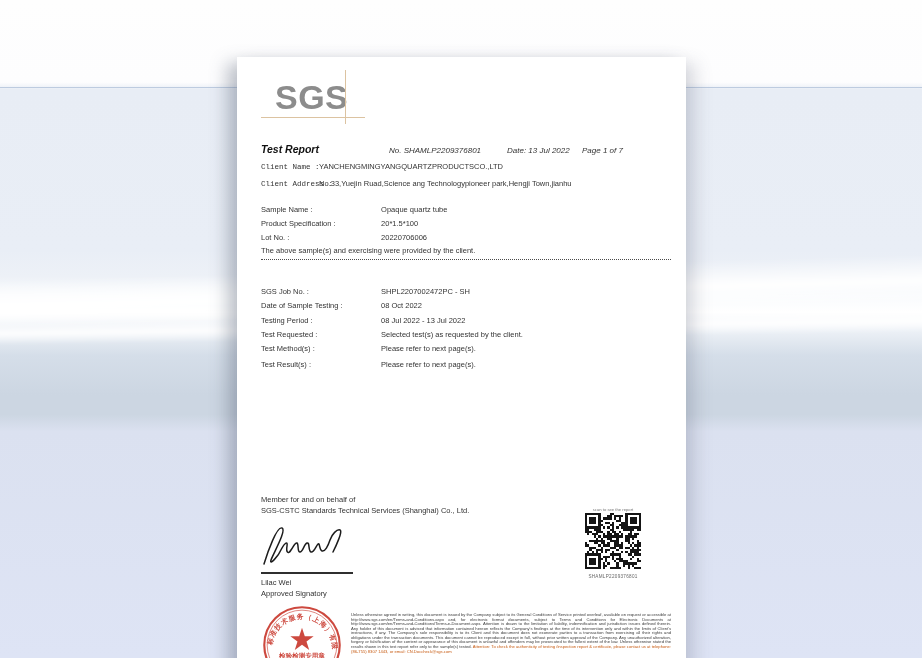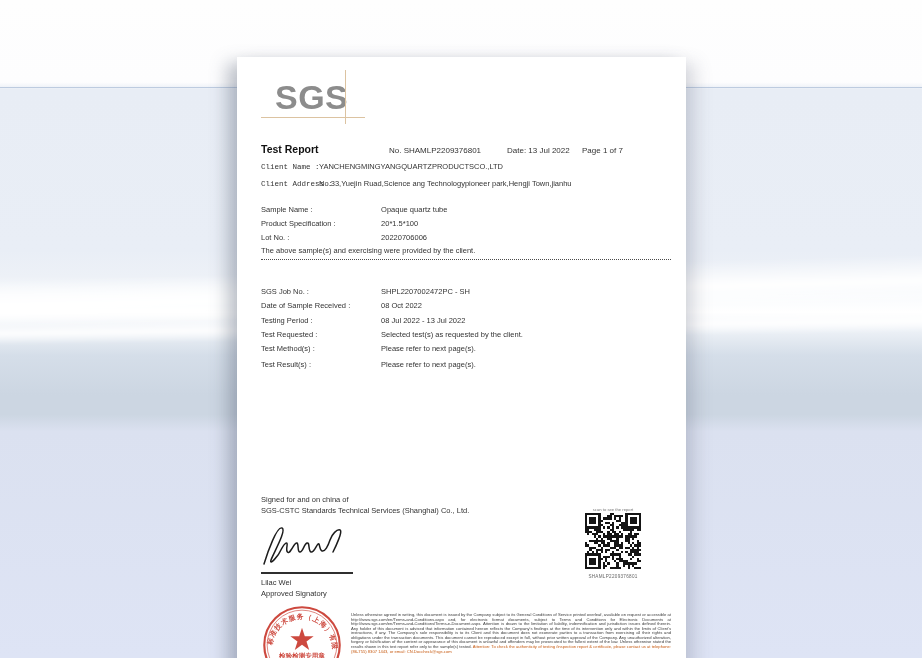--- a/index.html
+++ b/index.html
@@ -22,21 +22,21 @@
     box-shadow:-10px 6px 16px rgba(75,85,105,.35), 10px 6px 16px rgba(75,85,105,.18);
     margin-top:37px;
   }
   .abs{position:absolute;}
   
   .logo{left:38px;top:18px;width:110px;height:52px;}
   .logo-text{font-weight:bold;font-size:34px;letter-spacing:.5px;color:#8c8c8c;line-height:44px;}
   .ch-h{position:absolute;left:-14px;top:42px;width:104px;height:1px;background:#dcc3a1;}
   .ch-v{position:absolute;left:70px;top:-5px;width:1px;height:54px;background:#dcc3a1;}
   
-  .hdr{left:24px;top:86px;right:14px;display:flex;align-items:baseline;font-size:8px;color:#333;}
+  .hdr{left:24px;top:86px;right:14px;display:flex;align-items:baseline;font-size:8px;color:#333;font-style:italic;}
   .hdr .t{font-size:10.5px;font-weight:bold;color:#111;width:128px;}
   .hdr .no{width:118px;}
   .hdr .dt{width:75px;}
   .row{font-size:7.5px;color:#333;white-space:nowrap;}
   .lbl{display:inline-block;}
   .client{left:24px;top:102px;line-height:16.5px;}
   .client .lbl{width:56px;font-family:Liberation Mono, monospace;}
   .sample{left:24px;top:146px;line-height:14px;}
   .sample .lbl{width:118px;}
   .note{left:24px;top:189px;font-size:7.5px;color:#333;}
@@ -114,21 +114,21 @@
   </div>
   <div class="abs note row">The above sample(s) and exercising were provided by the client.</div>
   <div class="abs dotline"></div>
 
   <div class="abs job">
     <div class="row">
       <span class="lbl">SGS Job No. :</span>
       <span>SHPL2207002472PC - SH</span>
     </div>
     <div class="row">
-      <span class="lbl">Date of Sample Received :</span>
+      <span class="lbl">Date of Sample Testing :</span>
       <span>08 Oct 2022</span>
     </div>
     <div class="row">
       <span class="lbl">Testing Period :</span>
       <span>08 Jul 2022 - 13 Jul 2022</span>
     </div>
     <div class="row">
       <span class="lbl">Test Requested :</span>
       <span>Selected test(s) as requested by the client.</span>
     </div>
@@ -136,21 +136,21 @@
       <span class="lbl">Test Method(s) :</span>
       <span>Please refer to next page(s).</span>
     </div>
     <div class="row last">
       <span class="lbl">Test Result(s) :</span>
       <span>Please refer to next page(s).</span>
     </div>
   </div>
 
   <div class="abs signed">
-    <div>Signed for and on china of</div>
+    <div>Member for and on behalf of</div>
     <div>SGS-CSTC Standards Technical Services (Shanghai) Co., Ltd.</div>
   </div>
 
   <svg class="abs sig" width="112" height="52" viewBox="0 0 112 52">
     <path d="M5,45 C9,32 18,7 23,9 C28,11 14,35 12,41 C10,47 19,38 23,29 C25,25 29,21 28,27 C27,33 29,36 32,31 C35,27 36,23 38,24 C40,25 38,33 41,33 C44,33 45,25 48,24 C51,23 49,32 52,33 C55,34 57,27 59,25 C61,23 60,31 63,32 C66,33 69,27 71,21 C73,15 78,10 81,11 C84,12 77,27 74,33" fill="none" stroke="#1c1c1c" stroke-width="1.5" stroke-linecap="round"></path>
   </svg>
   <div class="abs sigline"></div>
   <div class="abs signame">
     <div>Lilac Wei</div>
     <div>Approved Signatory</div>

